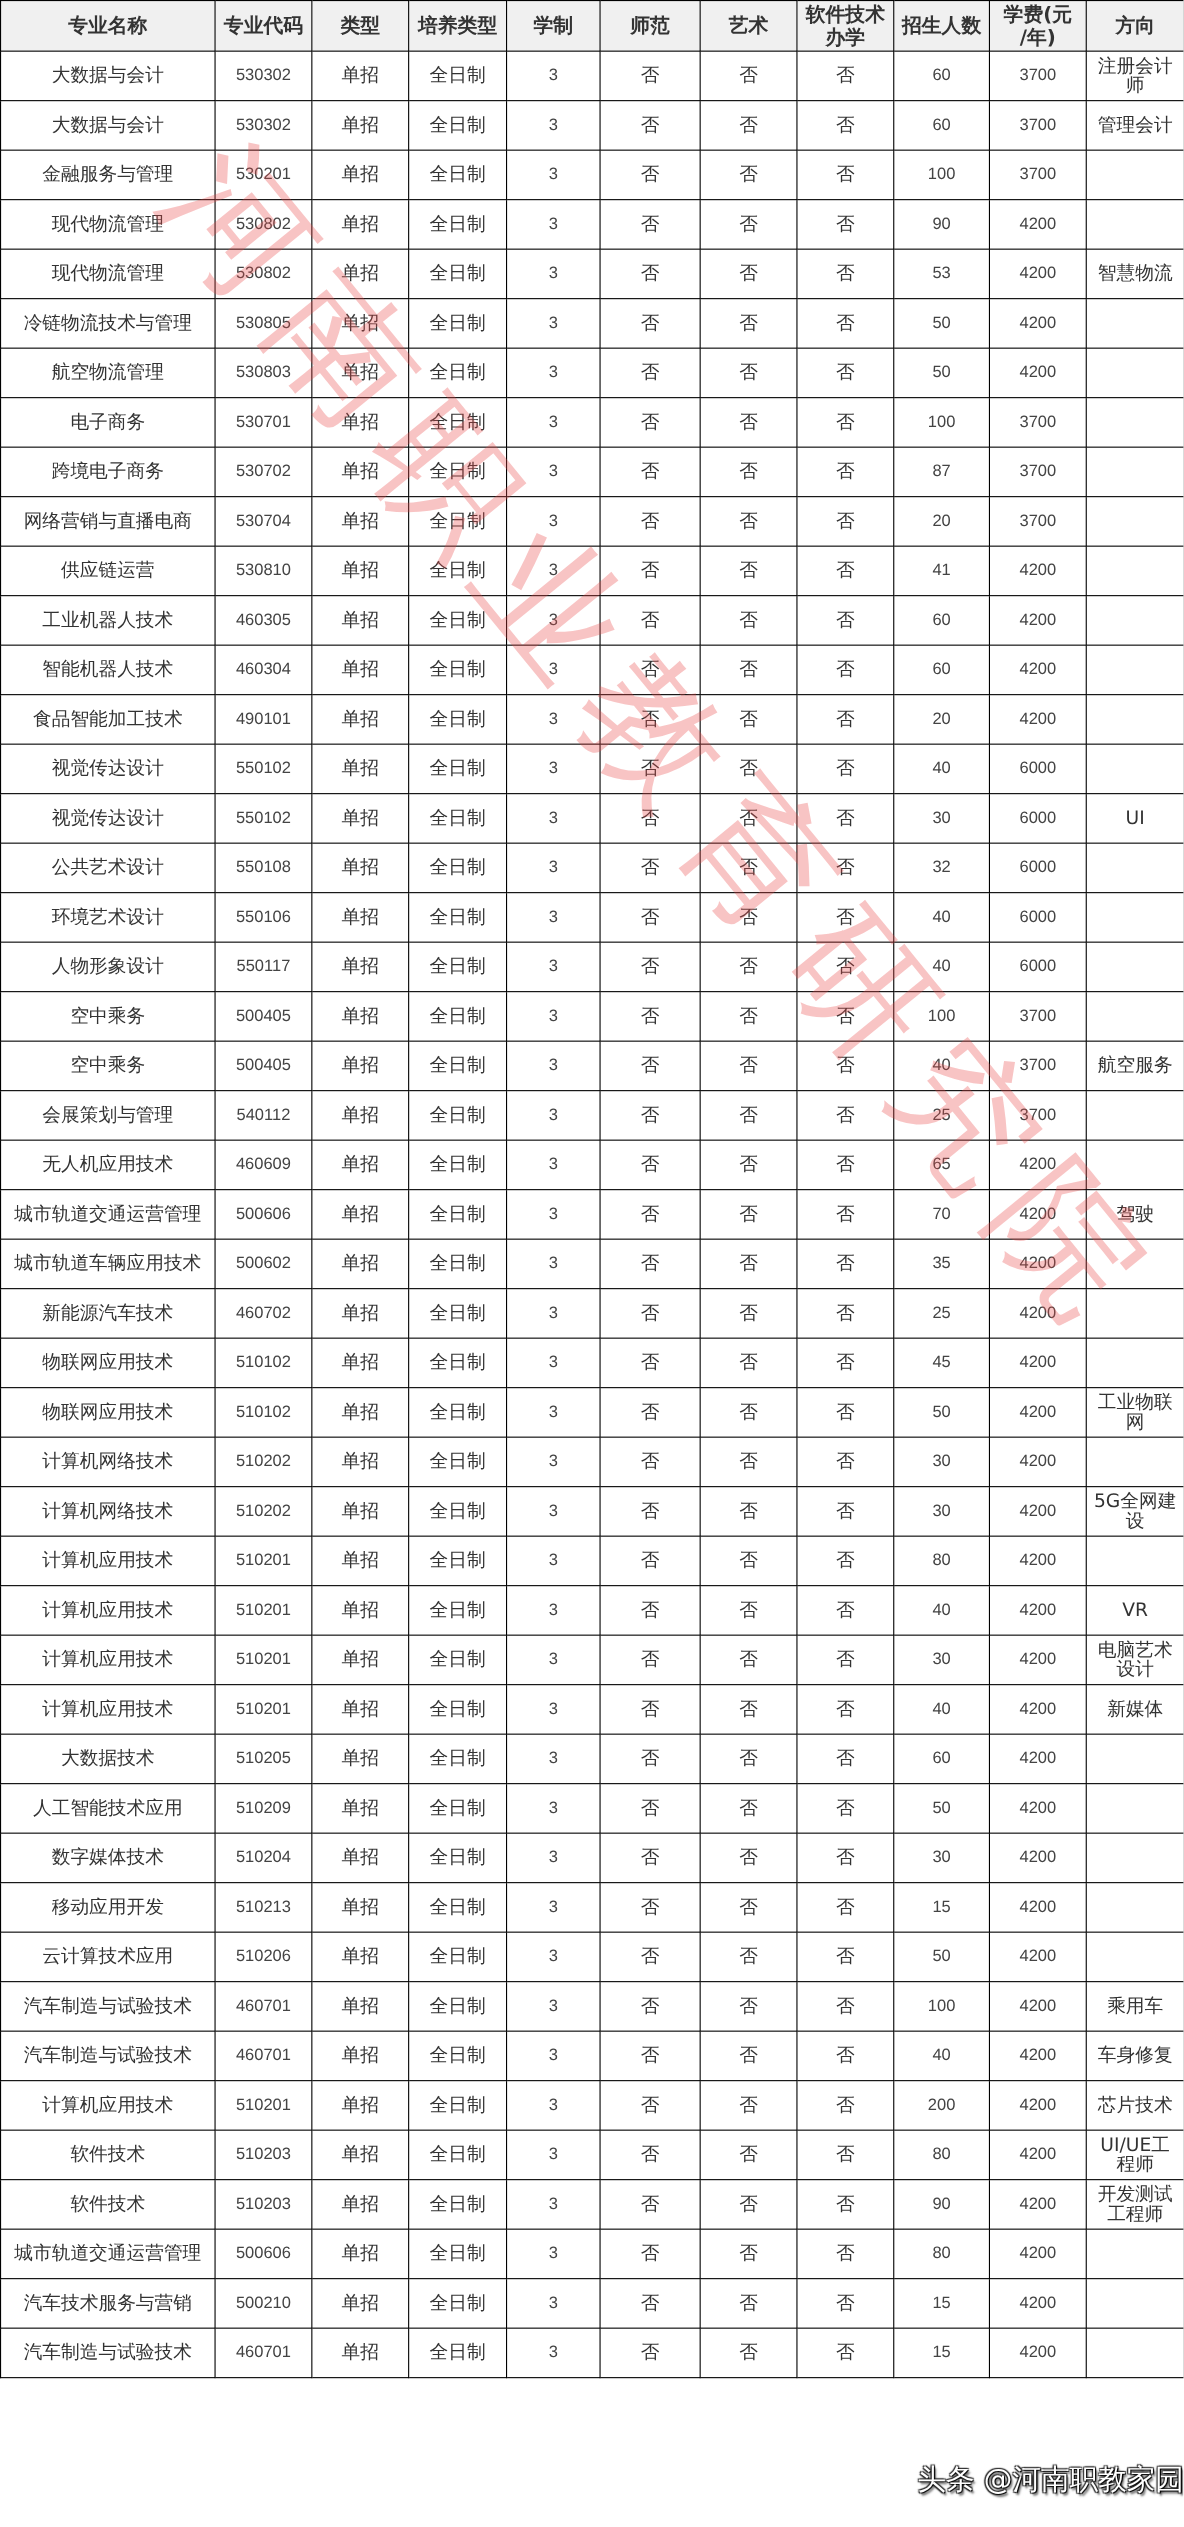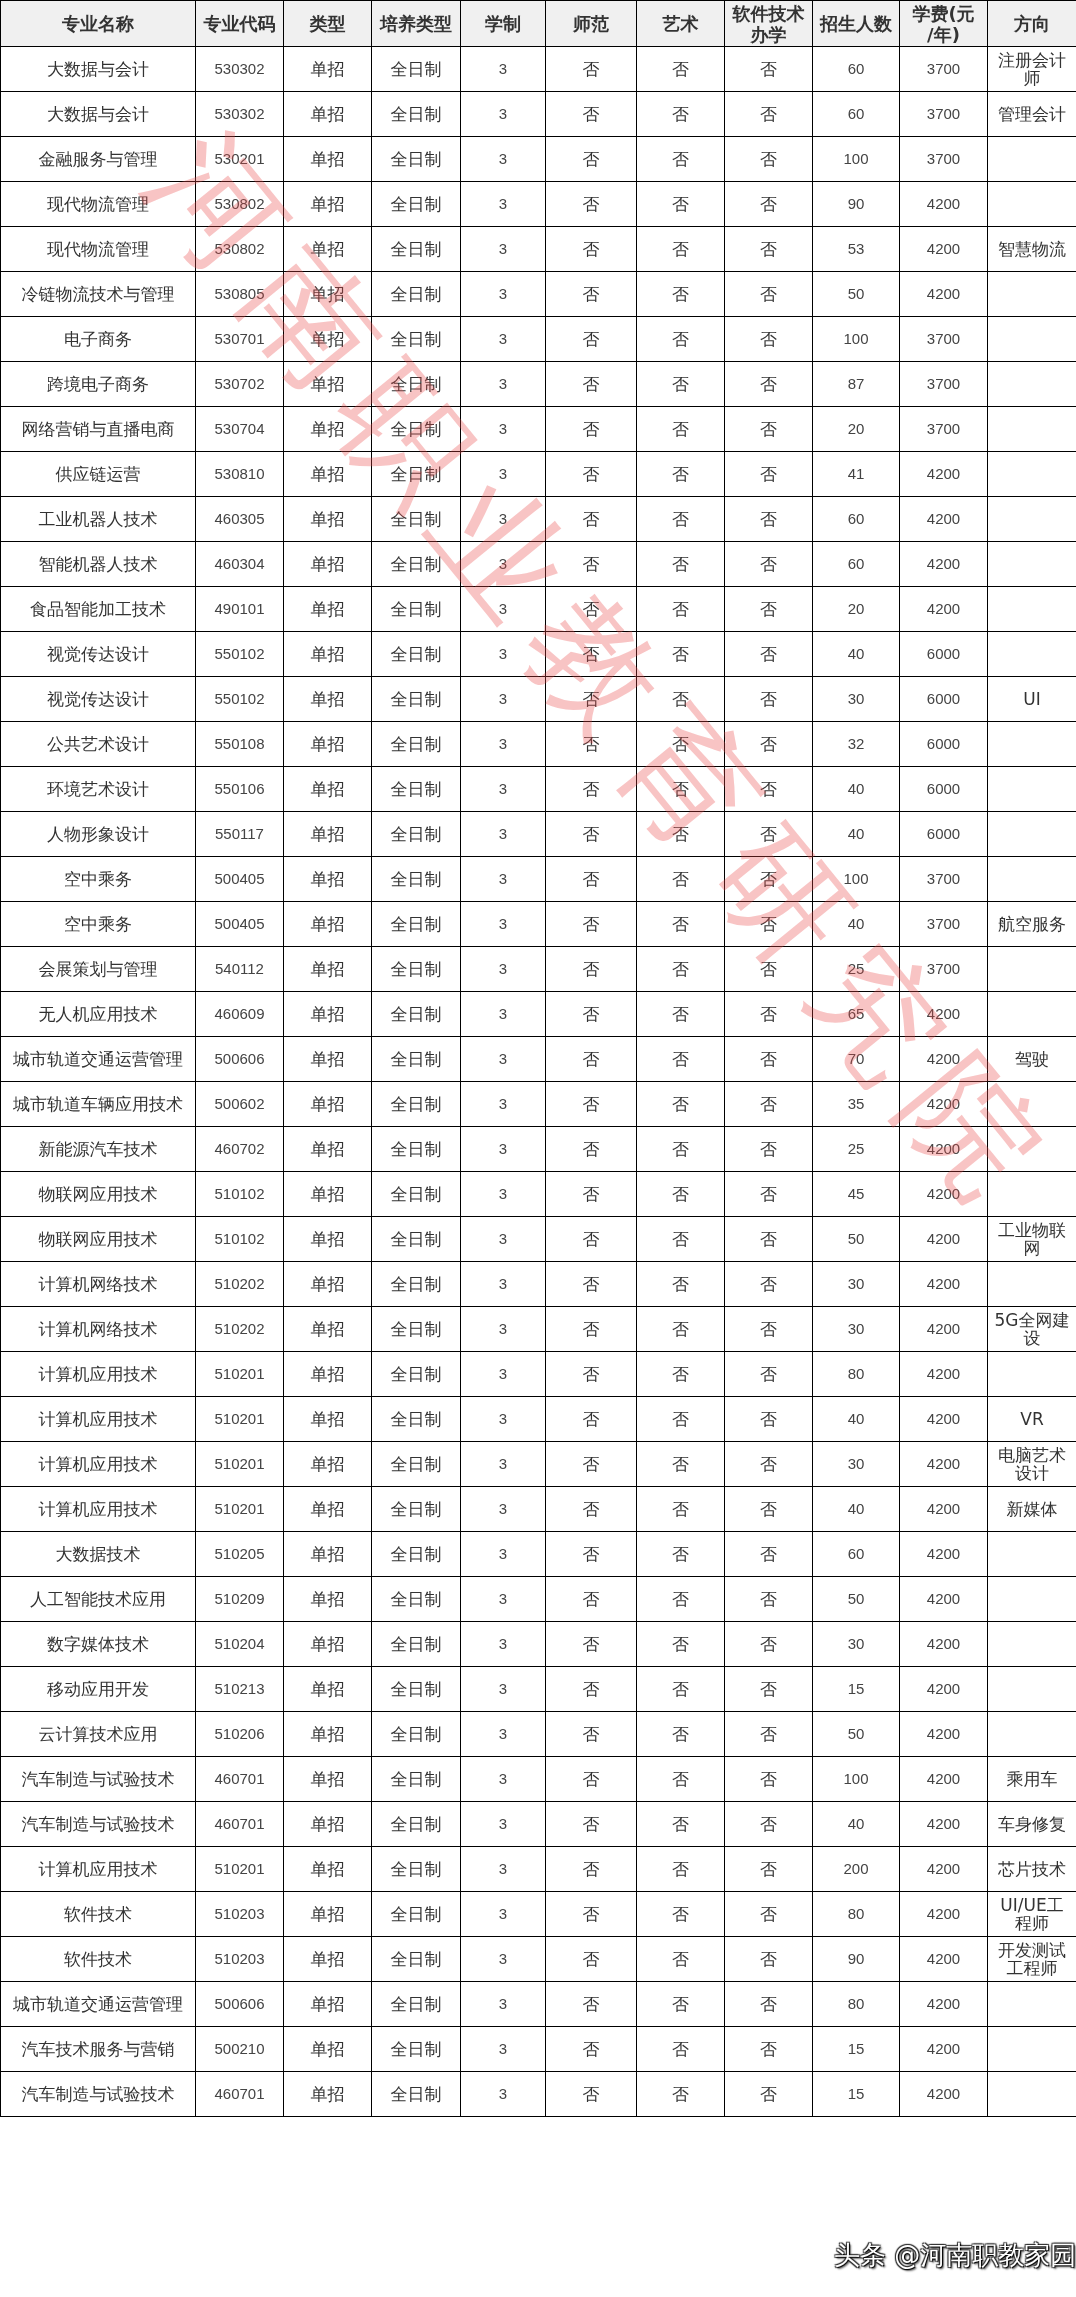--- a/index.html
+++ b/index.html
@@ -168,20 +168,33 @@
           <td>全日制</td>
           <td class="n">3</td>
           <td>否</td>
           <td>否</td>
           <td>否</td>
           <td class="n">50</td>
           <td class="n">4200</td>
           <td></td>
         </tr>
 <tr>
+          <td>航空物流管理</td>
+          <td class="n">530803</td>
+          <td>单招</td>
+          <td>全日制</td>
+          <td class="n">3</td>
+          <td>否</td>
+          <td>否</td>
+          <td>否</td>
+          <td class="n">50</td>
+          <td class="n">4200</td>
+          <td></td>
+        </tr>
+<tr>
           <td>电子商务</td>
           <td class="n">530701</td>
           <td>单招</td>
           <td>全日制</td>
           <td class="n">3</td>
           <td>否</td>
           <td>否</td>
           <td>否</td>
           <td class="n">100</td>
           <td class="n">3700</td>

